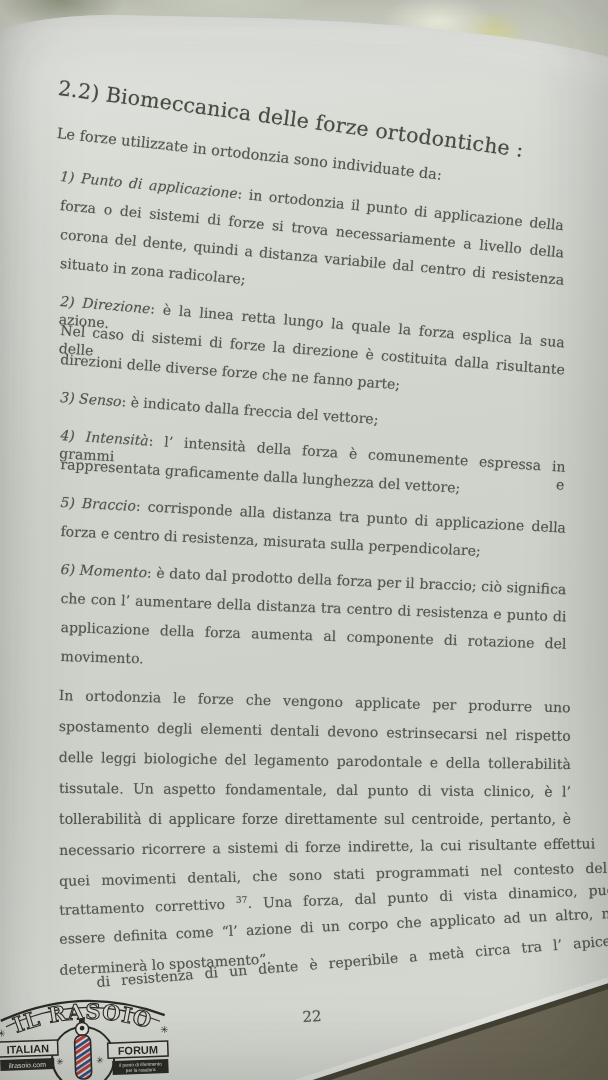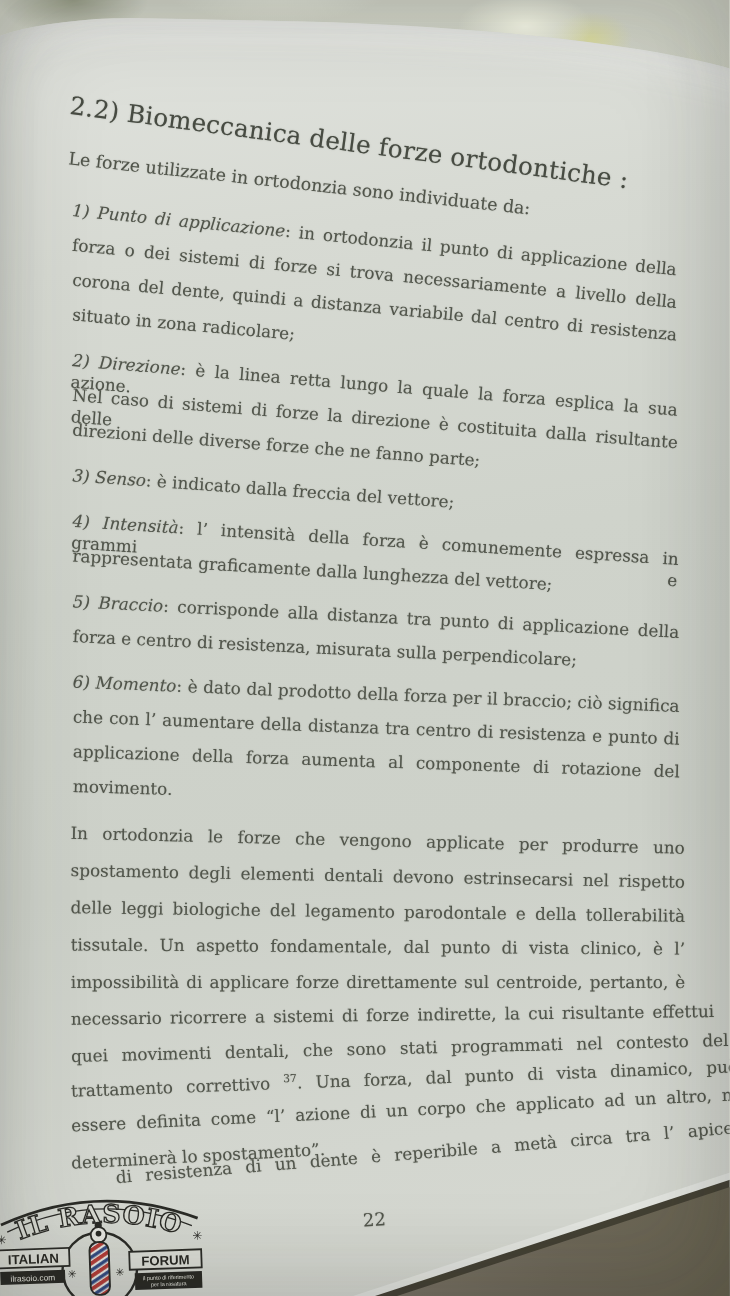--- a/index.html
+++ b/index.html
@@ -94,21 +94,21 @@
 
 <div class="tl j" style="left:61px;top:561px;width:506px;transform:rotate(2.3deg);"><span class="it">6) Momento</span><span>: è dato dal prodotto della forza per il braccio; ciò significa</span></div>
 <div class="tl j" style="left:61px;top:590px;width:506px;transform:rotate(2.1deg);"><span>che con l’ aumentare della distanza tra centro di resistenza e punto di</span></div>
 <div class="tl j" style="left:61px;top:619px;width:506px;transform:rotate(1.9deg);"><span>applicazione della forza aumenta al componente di rotazione del</span></div>
 <div class="tl" style="left:61px;top:648px;transform:rotate(1.7deg);"><span>movimento.</span></div>
 
 <div class="tl j" style="left:59px;top:687px;width:512px;transform:rotate(1.4deg);"><span>In ortodonzia le forze che vengono applicate per produrre uno</span></div>
 <div class="tl j" style="left:59px;top:718px;width:512px;transform:rotate(1.1deg);"><span>spostamento degli elementi dentali devono estrinsecarsi nel rispetto</span></div>
 <div class="tl j" style="left:59px;top:749px;width:512px;transform:rotate(0.8deg);"><span>delle leggi biologiche del legamento parodontale e della tollerabilità</span></div>
 <div class="tl j" style="left:59px;top:780px;width:512px;transform:rotate(0.4deg);"><span>tissutale. Un aspetto fondamentale, dal punto di vista clinico, è l’</span></div>
-<div class="tl j" style="left:59px;top:811px;width:512px;transform:rotate(0deg);"><span>impossibilità di applicare forze direttamente sul centroide, pertanto, è</span></div>
+<div class="tl j" style="left:59px;top:811px;width:512px;transform:rotate(0deg);"><span>tollerabilità di applicare forze direttamente sul centroide, pertanto, è</span></div>
 <div class="tl j" style="left:59px;top:842px;width:536px;transform:rotate(-0.7deg);"><span>necessario ricorrere a sistemi di forze indirette, la cui risultante effettui</span></div>
 <div class="tl j" style="left:59px;top:873px;width:548px;transform:rotate(-1.4deg);"><span>quei movimenti dentali, che sono stati programmati nel contesto del</span></div>
 <div class="tl j" style="left:59px;top:902px;width:556px;transform:rotate(-2.1deg);"><span>trattamento correttivo </span><sup>37</sup><span>. Una forza, dal punto di vista dinamico, può</span></div>
 <div class="tl j" style="left:59px;top:931px;width:560px;transform:rotate(-2.7deg);"><span>essere definita come “l’ azione di un corpo che applicato ad un altro, ne</span></div>
 <div class="tl" style="left:59px;top:962px;transform:rotate(-3.1deg);"><span>determinerà lo spostamento”.</span></div>
 
 <div class="tl j" style="left:96px;top:974px;width:516px;transform:rotate(-4.6deg);"><span>di resistenza di un dente è reperibile a metà circa tra l’ apice</span></div>
 
 <div class="tl pagenum" style="left:302px;top:1008px;transform:rotate(-3deg);">22</div>
 

